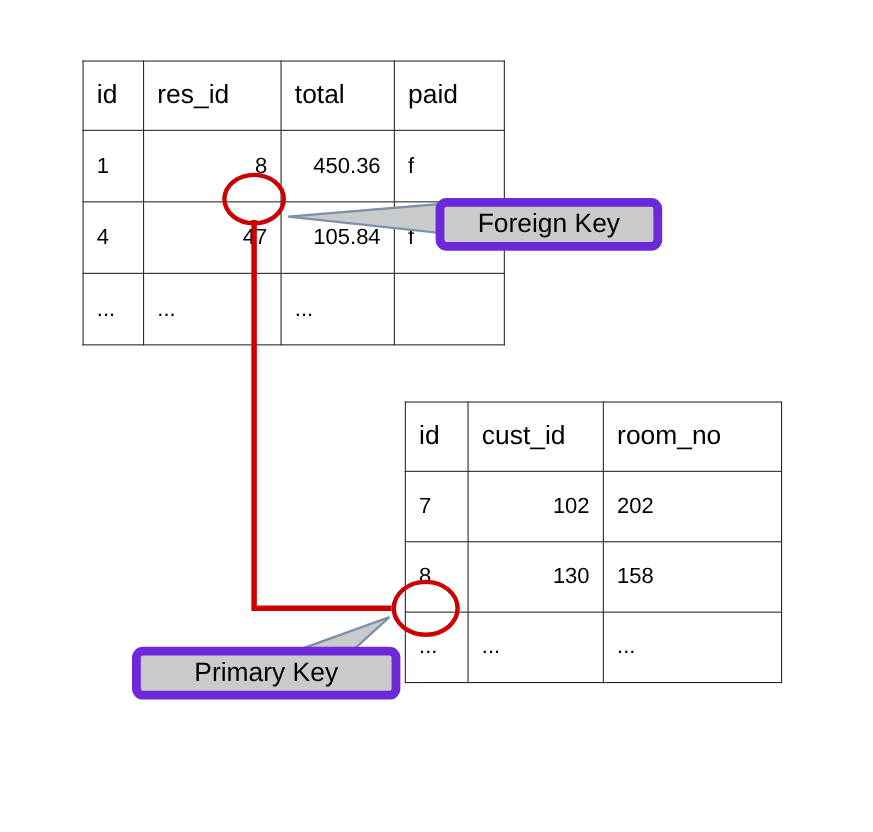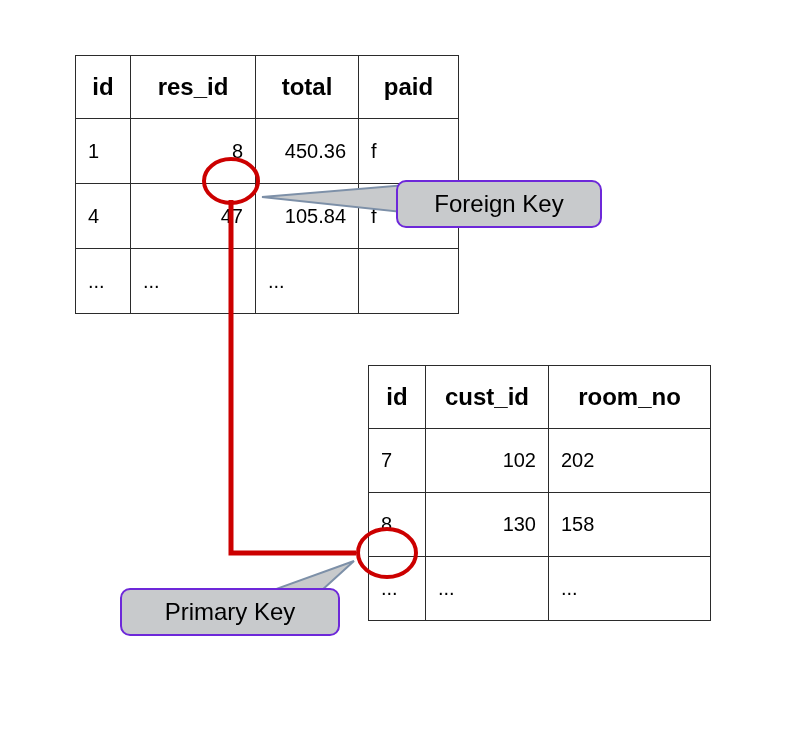--- a/index.html
+++ b/index.html
@@ -8,21 +8,21 @@
     width:794px; height:756px; position:relative; overflow:hidden;
     font-family:"Liberation Sans", sans-serif; color:#000;
   }
 
   .tbl-title { font-size:22px; line-height:30px; height:30px; margin-left:9px; }
 
   table.dbtable { border-collapse:collapse; table-layout:fixed; background:#fff; }
   .dbtable th, .dbtable td {
     border:1px solid #2b2b2b; padding:0 12px; overflow:hidden; white-space:nowrap;
   }
-  .dbtable th { font-size:24px; font-weight:bold; text-align:center; height:63px; }
+  .dbtable th { font-size:24px; font-weight:normal; text-align:left; height:63px; }
   .dbtable td { font-size:20px; height:65px; vertical-align:middle; }
   #reservations-table td { height:64px; }
 
   .al { text-align:left; } .ar { text-align:right; } .ac { text-align:left; }
 
   #invoices-wrap     { position:absolute; left:75px;  top:55px; }
   #reservations-wrap { position:absolute; left:368px; top:365px; }
 
   
   .c-inv-id{width:55px}.c-inv-resid{width:125px}.c-inv-total{width:103px}.c-inv-paid{width:100px}
@@ -32,24 +32,24 @@
   #overlay {
     position:absolute; left:0; top:0; width:794px; height:756px;
     pointer-events:none;
   }
   .tail     { fill:#c8cacc; stroke:#7d90a8; stroke-width:2; }
   .redline  { fill:none; stroke:#cc0000; stroke-width:5; stroke-linecap:butt; }
   .redcircle{ fill:none; stroke:#cc0000; stroke-width:4; }
 
   .callout {
     position:absolute; display:flex; align-items:center; justify-content:center;
-    font-size:24px; background:#c8cacc; border:2px solid #6d28d9; border-radius:10px;
+    font-size:24px; background:#c8cacc; border:8px solid #6d28d9; border-radius:10px;
   }
   #fk-callout { left:396px; top:180px; width:206px; height:48px; }
-  #pk-callout { left:120px; top:588px; width:220px; height:48px; }
+  #pk-callout { left:120px; top:588px; width:244px; height:48px; }
 </style>
 </head>
 <body>
 
 <div id="invoices-wrap">
   <table class="dbtable" id="invoices-table">
     <colgroup>
       <col class="c-inv-id">
         <col class="c-inv-resid">
         <col class="c-inv-total">

